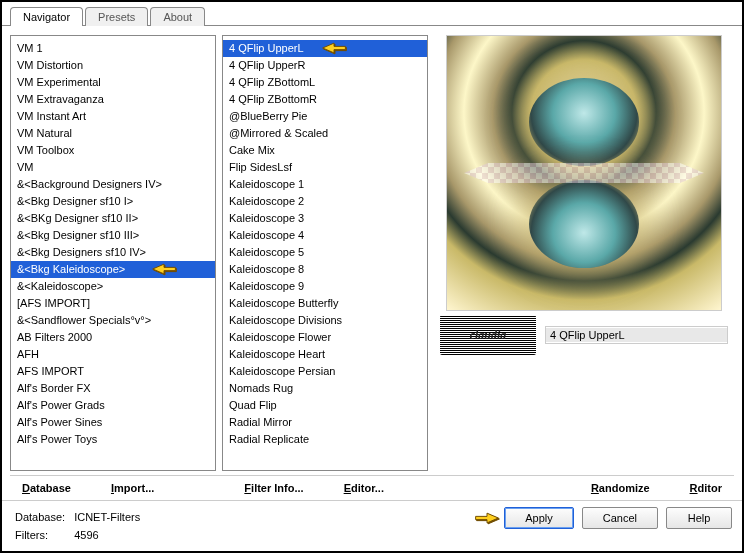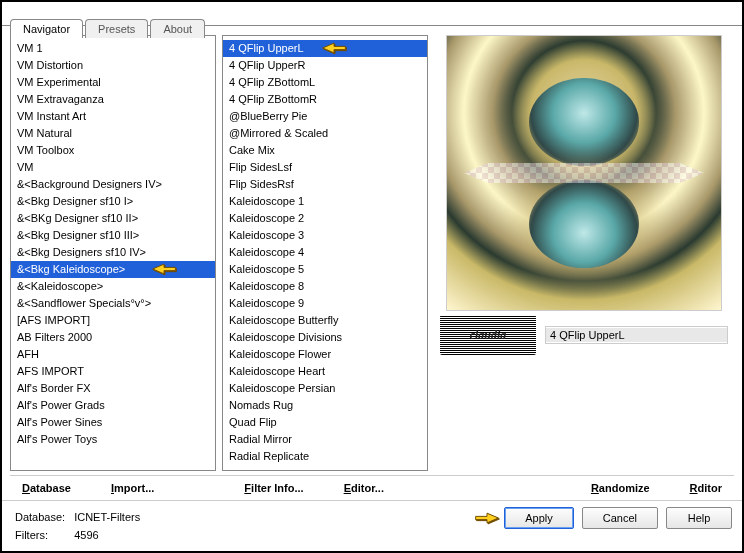--- a/index.html
+++ b/index.html
@@ -1,20 +1,20 @@
 <!DOCTYPE html>
 <html><head>
 <meta charset="utf-8">
 <style>
 * { box-sizing: border-box; }
 body { margin: 0; padding: 0; font-family: "Segoe UI", Tahoma, sans-serif; font-size: 11px; background: #f0f0f0; width: 744px; height: 553px; overflow: hidden; border: 2px solid #000; }
 .app { display: flex; flex-direction: column; height: 100%; background: #fff; }
 .header-bar { display: flex; height: 24px; background: #fff; border-bottom: 1px solid #888; }
 .tabs { display: flex; align-items: flex-end; padding-left: 8px; }
-.tab { padding: 3px 12px; border: 1px solid #888; border-bottom: none; border-radius: 4px 4px 0 0; margin-right: 2px; background: #fff; cursor: pointer; font-size: 11px; position: relative; top: 13px; }
+.tab { padding: 3px 12px; border: 1px solid #888; border-bottom: none; border-radius: 4px 4px 0 0; margin-right: 2px; background: #fff; cursor: pointer; font-size: 11px; position: relative; top: 1px; }
 .tab.active { background: #fff; z-index: 2; }
 .tab.inactive { background: #f0f0f0; color: #555; }
 .title-area { flex: 1; background: linear-gradient(90deg, #fff 0%, #fff 10%, #2040c0 55%, #2040c0 100%); display: flex; align-items: center; justify-content: flex-end; padding-right: 18px; color: #fff; font-weight: bold; font-style: italic; font-size: 16px; font-family: Arial, sans-serif; letter-spacing: 0.5px; margin-top: 44px; }
 .main-row { flex: 1; display: flex; padding: 9px 8px 0 8px; gap: 6px; min-height: 0; }
 .listbox-wrap { flex: 1; display: flex; border: 1px solid #888; background: #fff; min-height: 0; }
 .listbox { flex: 1; overflow-y: scroll; padding: 4px 0; }
 .listbox::-webkit-scrollbar { width: 17px; }
 .listbox::-webkit-scrollbar-track { background: #f0f0f0; border-left: 1px solid #ccc; }
 .listbox::-webkit-scrollbar-thumb { background: #c8c8c8; border: 1px solid #888; }
 .listbox::-webkit-scrollbar-button { height: 17px; background: #e8e8e8; border: 1px solid #888; }
@@ -68,22 +68,22 @@
           <div class="list-item">VM</div>
           <div class="list-item">&amp;&lt;Background Designers IV&gt;</div>
           <div class="list-item">&amp;&lt;Bkg Designer sf10 I&gt;</div>
           <div class="list-item">&amp;&lt;BKg Designer sf10 II&gt;</div>
           <div class="list-item">&amp;&lt;Bkg Designer sf10 III&gt;</div>
           <div class="list-item">&amp;&lt;Bkg Designers sf10 IV&gt;</div>
           <div class="list-item selected" style="position: relative;">&amp;&lt;Bkg Kaleidoscope&gt;<div class="pointer" style="left: 140px; top: -2px;"><svg viewBox="0 0 32 24">
                 <path d="M2 10 L16 10 L16 6 L30 12 L16 18 L16 14 L2 14 Z" fill="#ffd020" stroke="#704c00" stroke-width="1.2" transform="rotate(180 16 12)"></path>
               </svg></div></div>
           <div class="list-item">&amp;&lt;Kaleidoscope&gt;</div>
+          <div class="list-item">[AFS IMPORT]</div>
           <div class="list-item">&amp;&lt;Sandflower Specials°v°&gt;</div>
-          <div class="list-item">[AFS IMPORT]</div>
           <div class="list-item">AB Filters 2000</div>
           <div class="list-item">AFH</div>
           <div class="list-item">AFS IMPORT</div>
           <div class="list-item">Alf's Border FX</div>
           <div class="list-item">Alf's Power Grads</div>
           <div class="list-item">Alf's Power Sines</div>
           <div class="list-item">Alf's Power Toys</div>
         </div>
     </div>
     <div class="listbox-wrap">
@@ -91,21 +91,20 @@
           <div class="list-item selected" style="position: relative;">4 QFlip UpperL<div class="pointer" style="left: 98px; top: -2px;"><svg viewBox="0 0 32 24">
                 <path d="M2 10 L16 10 L16 6 L30 12 L16 18 L16 14 L2 14 Z" fill="#ffd020" stroke="#704c00" stroke-width="1.2" transform="rotate(180 16 12)"></path>
               </svg></div></div>
           <div class="list-item">4 QFlip UpperR</div>
           <div class="list-item">4 QFlip ZBottomL</div>
           <div class="list-item">4 QFlip ZBottomR</div>
           <div class="list-item">@BlueBerry Pie</div>
           <div class="list-item">@Mirrored &amp; Scaled</div>
           <div class="list-item">Cake Mix</div>
           <div class="list-item">Flip SidesLsf</div>
-          <div class="list-item">Flip SidesRsf</div>
           <div class="list-item">Kaleidoscope 1</div>
           <div class="list-item">Kaleidoscope 2</div>
           <div class="list-item">Kaleidoscope 3</div>
           <div class="list-item">Kaleidoscope 4</div>
           <div class="list-item">Kaleidoscope 5</div>
           <div class="list-item">Kaleidoscope 8</div>
           <div class="list-item">Kaleidoscope 9</div>
           <div class="list-item">Kaleidoscope Butterfly</div>
           <div class="list-item">Kaleidoscope Divisions</div>
           <div class="list-item">Kaleidoscope Flower</div>

